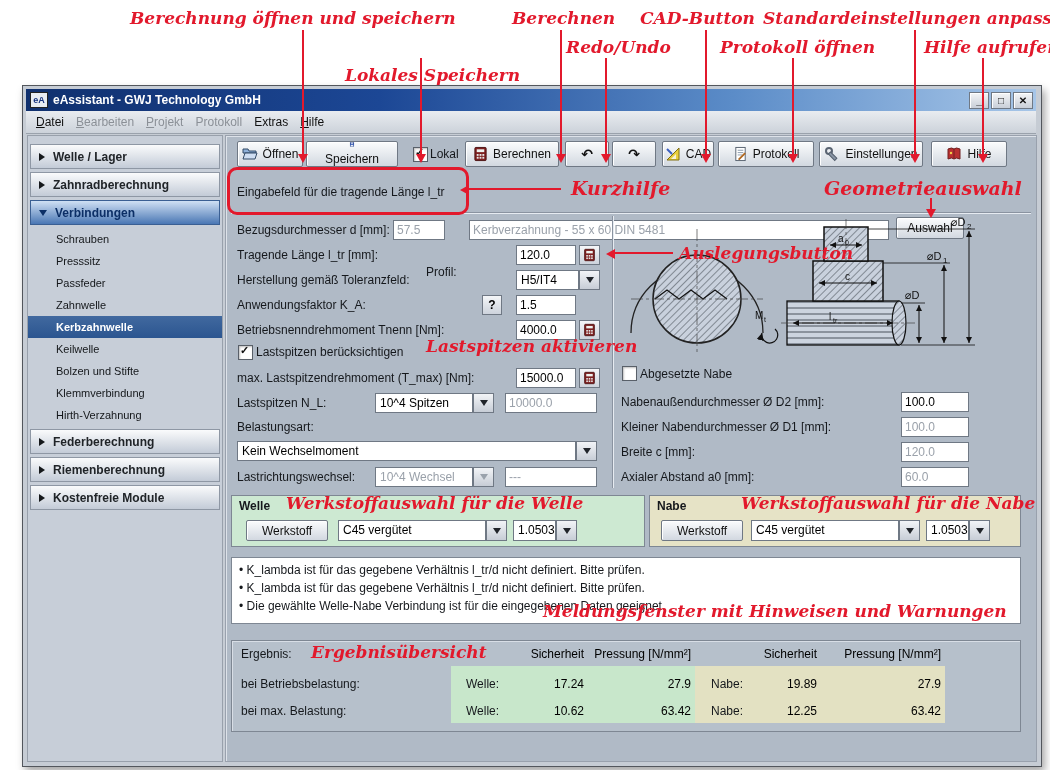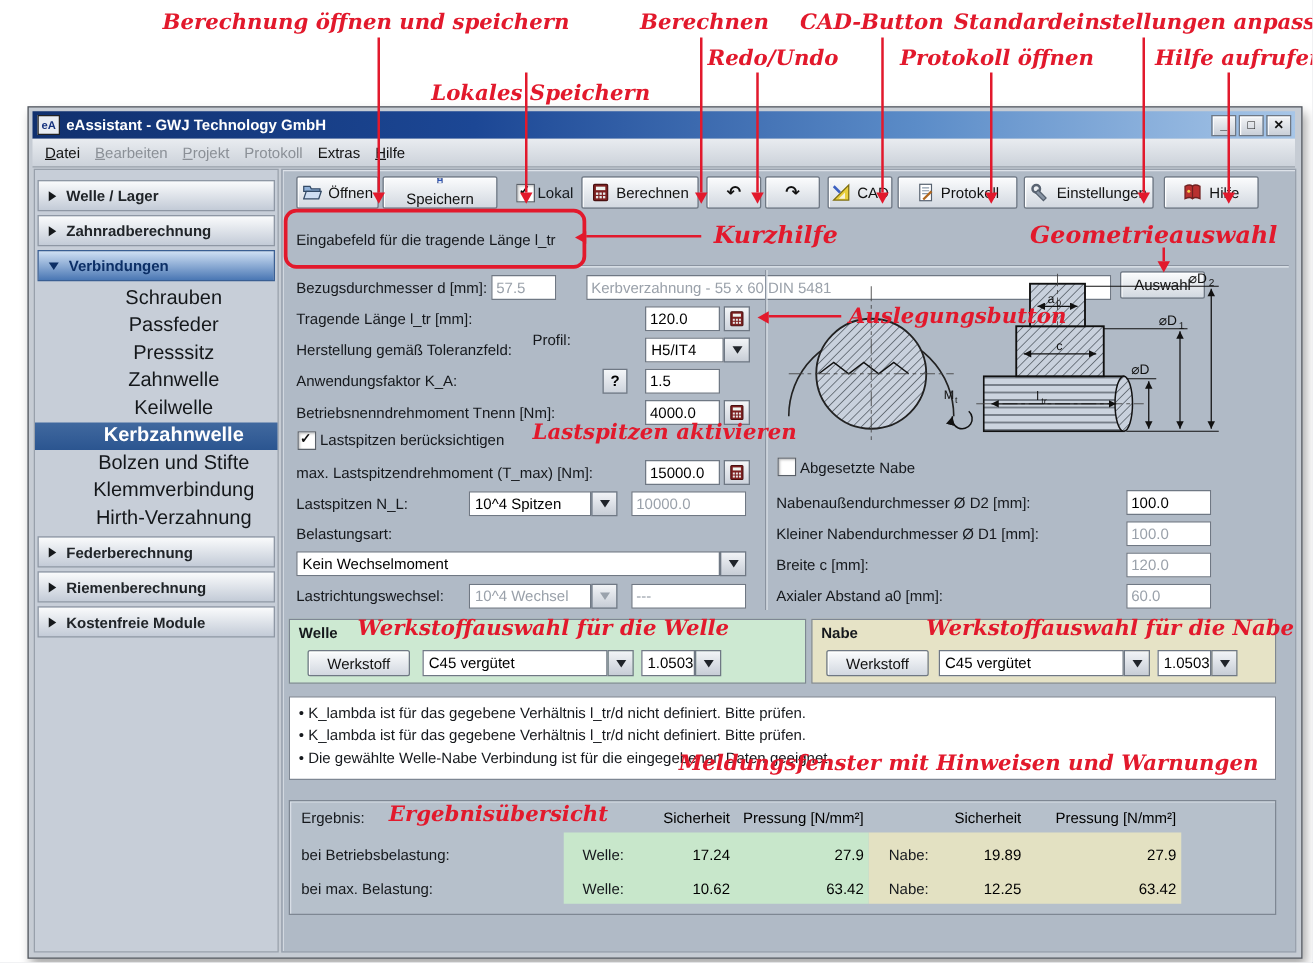--- a/index.html
+++ b/index.html
@@ -20,21 +20,21 @@
   .menubar{position:absolute;left:3px;top:25px;width:1010px;height:23px;background:linear-gradient(180deg,#e9ecf0,#ccd2da);border-bottom:1px solid #9aa2ac;display:flex;align-items:center;font-size:12px;padding-left:8px;box-sizing:border-box;}
   .menu-item{padding:2px 10px 2px 2px;color:#111;}
   .menu-item.ul::first-letter{text-decoration:underline;}
   .menu-item.disabled{color:#8b9097;}
   
   .sidebar{position:absolute;left:4px;top:49px;width:196px;height:627px;background:#c7ced8;border:1px solid #98a0ab;box-sizing:border-box;padding-top:8px;}
   .nav-h{height:25px;margin:0 2px 3px 2px;background:linear-gradient(180deg,#fafbfc,#c3cbd7);border:1px solid #8e97a4;display:flex;align-items:center;font-weight:bold;font-size:12px;color:#202428;padding-left:8px;gap:8px;box-sizing:border-box;}
   .nav-h .tri{width:0;height:0;border-left:6px solid #15181b;border-top:4px solid transparent;border-bottom:4px solid transparent;}
   .nav-h.open{background:linear-gradient(180deg,#cfe0f4,#4a77b4);color:#0c2f66;border-color:#3a5f93;}
   .nav-h.open .tri{border-left:4px solid transparent;border-right:4px solid transparent;border-top:6px solid #0c2f66;border-bottom:none;}
-  .nav-sub{height:22px;line-height:22px;font-size:16px;color:#14171a;padding-left:28px;text-align:center;}
+  .nav-sub{height:22px;line-height:22px;font-size:11px;color:#14171a;padding-left:28px;}
   .nav-sub.selected{background:linear-gradient(180deg,#41699f,#2b5590);color:#fff;font-weight:bold;}
   
   .main{position:absolute;left:202px;top:49px;width:812px;height:627px;background:#b0bac6;border:1px solid #99a1ad;box-shadow:inset 1px 1px 0 #dde2e9;box-sizing:border-box;}
   
   .btn{position:absolute;background:linear-gradient(180deg,#fbfcfd,#d2d8e0);border:1px solid #6f7884;border-radius:2px;font-size:12px;color:#111;display:flex;align-items:center;justify-content:center;gap:5px;box-shadow:inset 1px 1px 0 #fff;box-sizing:border-box;}
   .lbl{position:absolute;font-size:12px;color:#15181c;white-space:nowrap;}
   .fld{position:absolute;height:20px;background:#fff;border:1px solid #6f7884;font-size:12px;padding:2px 3px;color:#000;box-sizing:border-box;white-space:nowrap;overflow:hidden;}
   .fld.dis{color:#9aa1aa;}
   .ddt{position:absolute;height:20px;background:#fff;border:1px solid #6f7884;font-size:12px;padding:2px 4px;box-sizing:border-box;white-space:nowrap;overflow:hidden;color:#000;}
   .ddt.dis{color:#9aa1aa;}
@@ -113,25 +113,25 @@
         </div>
       <div class="nav-h">
           <span class="tri"></span>
           <span>Zahnradberechnung</span>
         </div>
       <div class="nav-h open">
           <span class="tri"></span>
           <span>Verbindungen</span>
         </div>
       <div class="nav-sub">Schrauben</div>
+      <div class="nav-sub">Presssitz</div>
       <div class="nav-sub">Passfeder</div>
-      <div class="nav-sub">Presssitz</div>
       <div class="nav-sub">Zahnwelle</div>
+      <div class="nav-sub selected">Kerbzahnwelle</div>
       <div class="nav-sub">Keilwelle</div>
-      <div class="nav-sub selected">Kerbzahnwelle</div>
       <div class="nav-sub">Bolzen und Stifte</div>
       <div class="nav-sub">Klemmverbindung</div>
       <div class="nav-sub">Hirth-Verzahnung</div>
       <div class="nav-h" style="margin-top:3px;">
           <span class="tri"></span>
           <span>Federberechnung</span>
         </div>
       <div class="nav-h">
           <span class="tri"></span>
           <span>Riemenberechnung</span>

